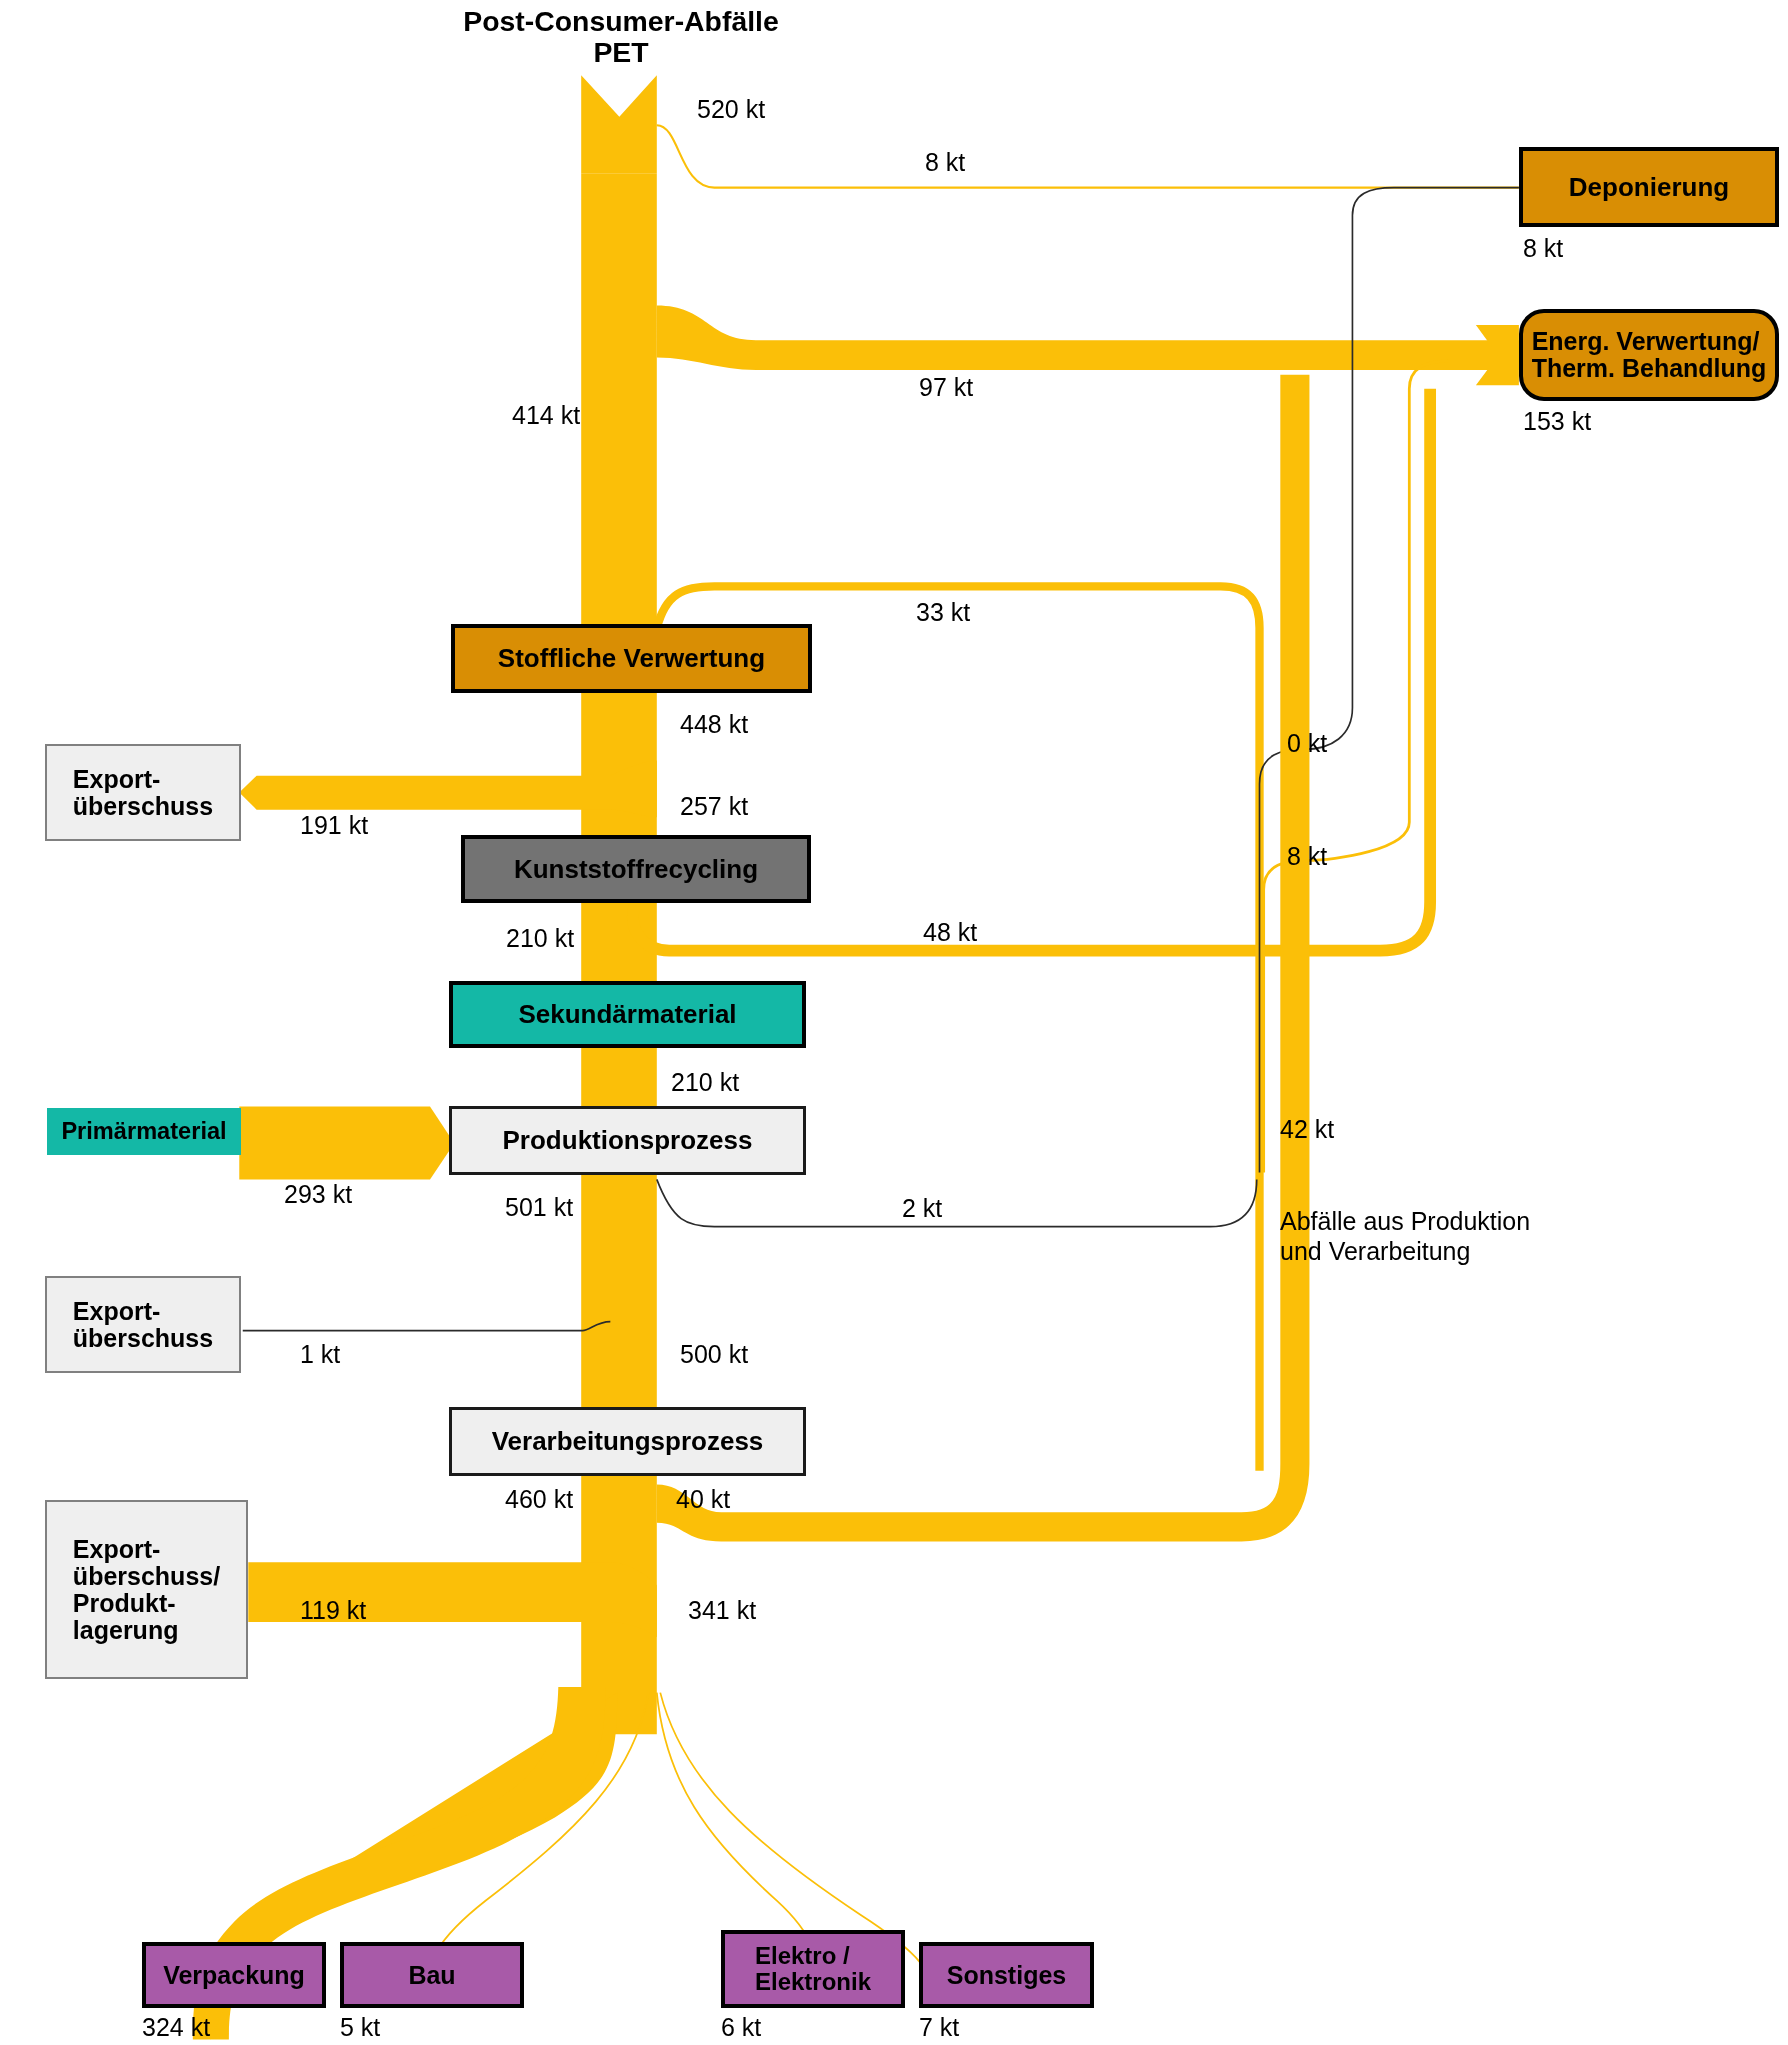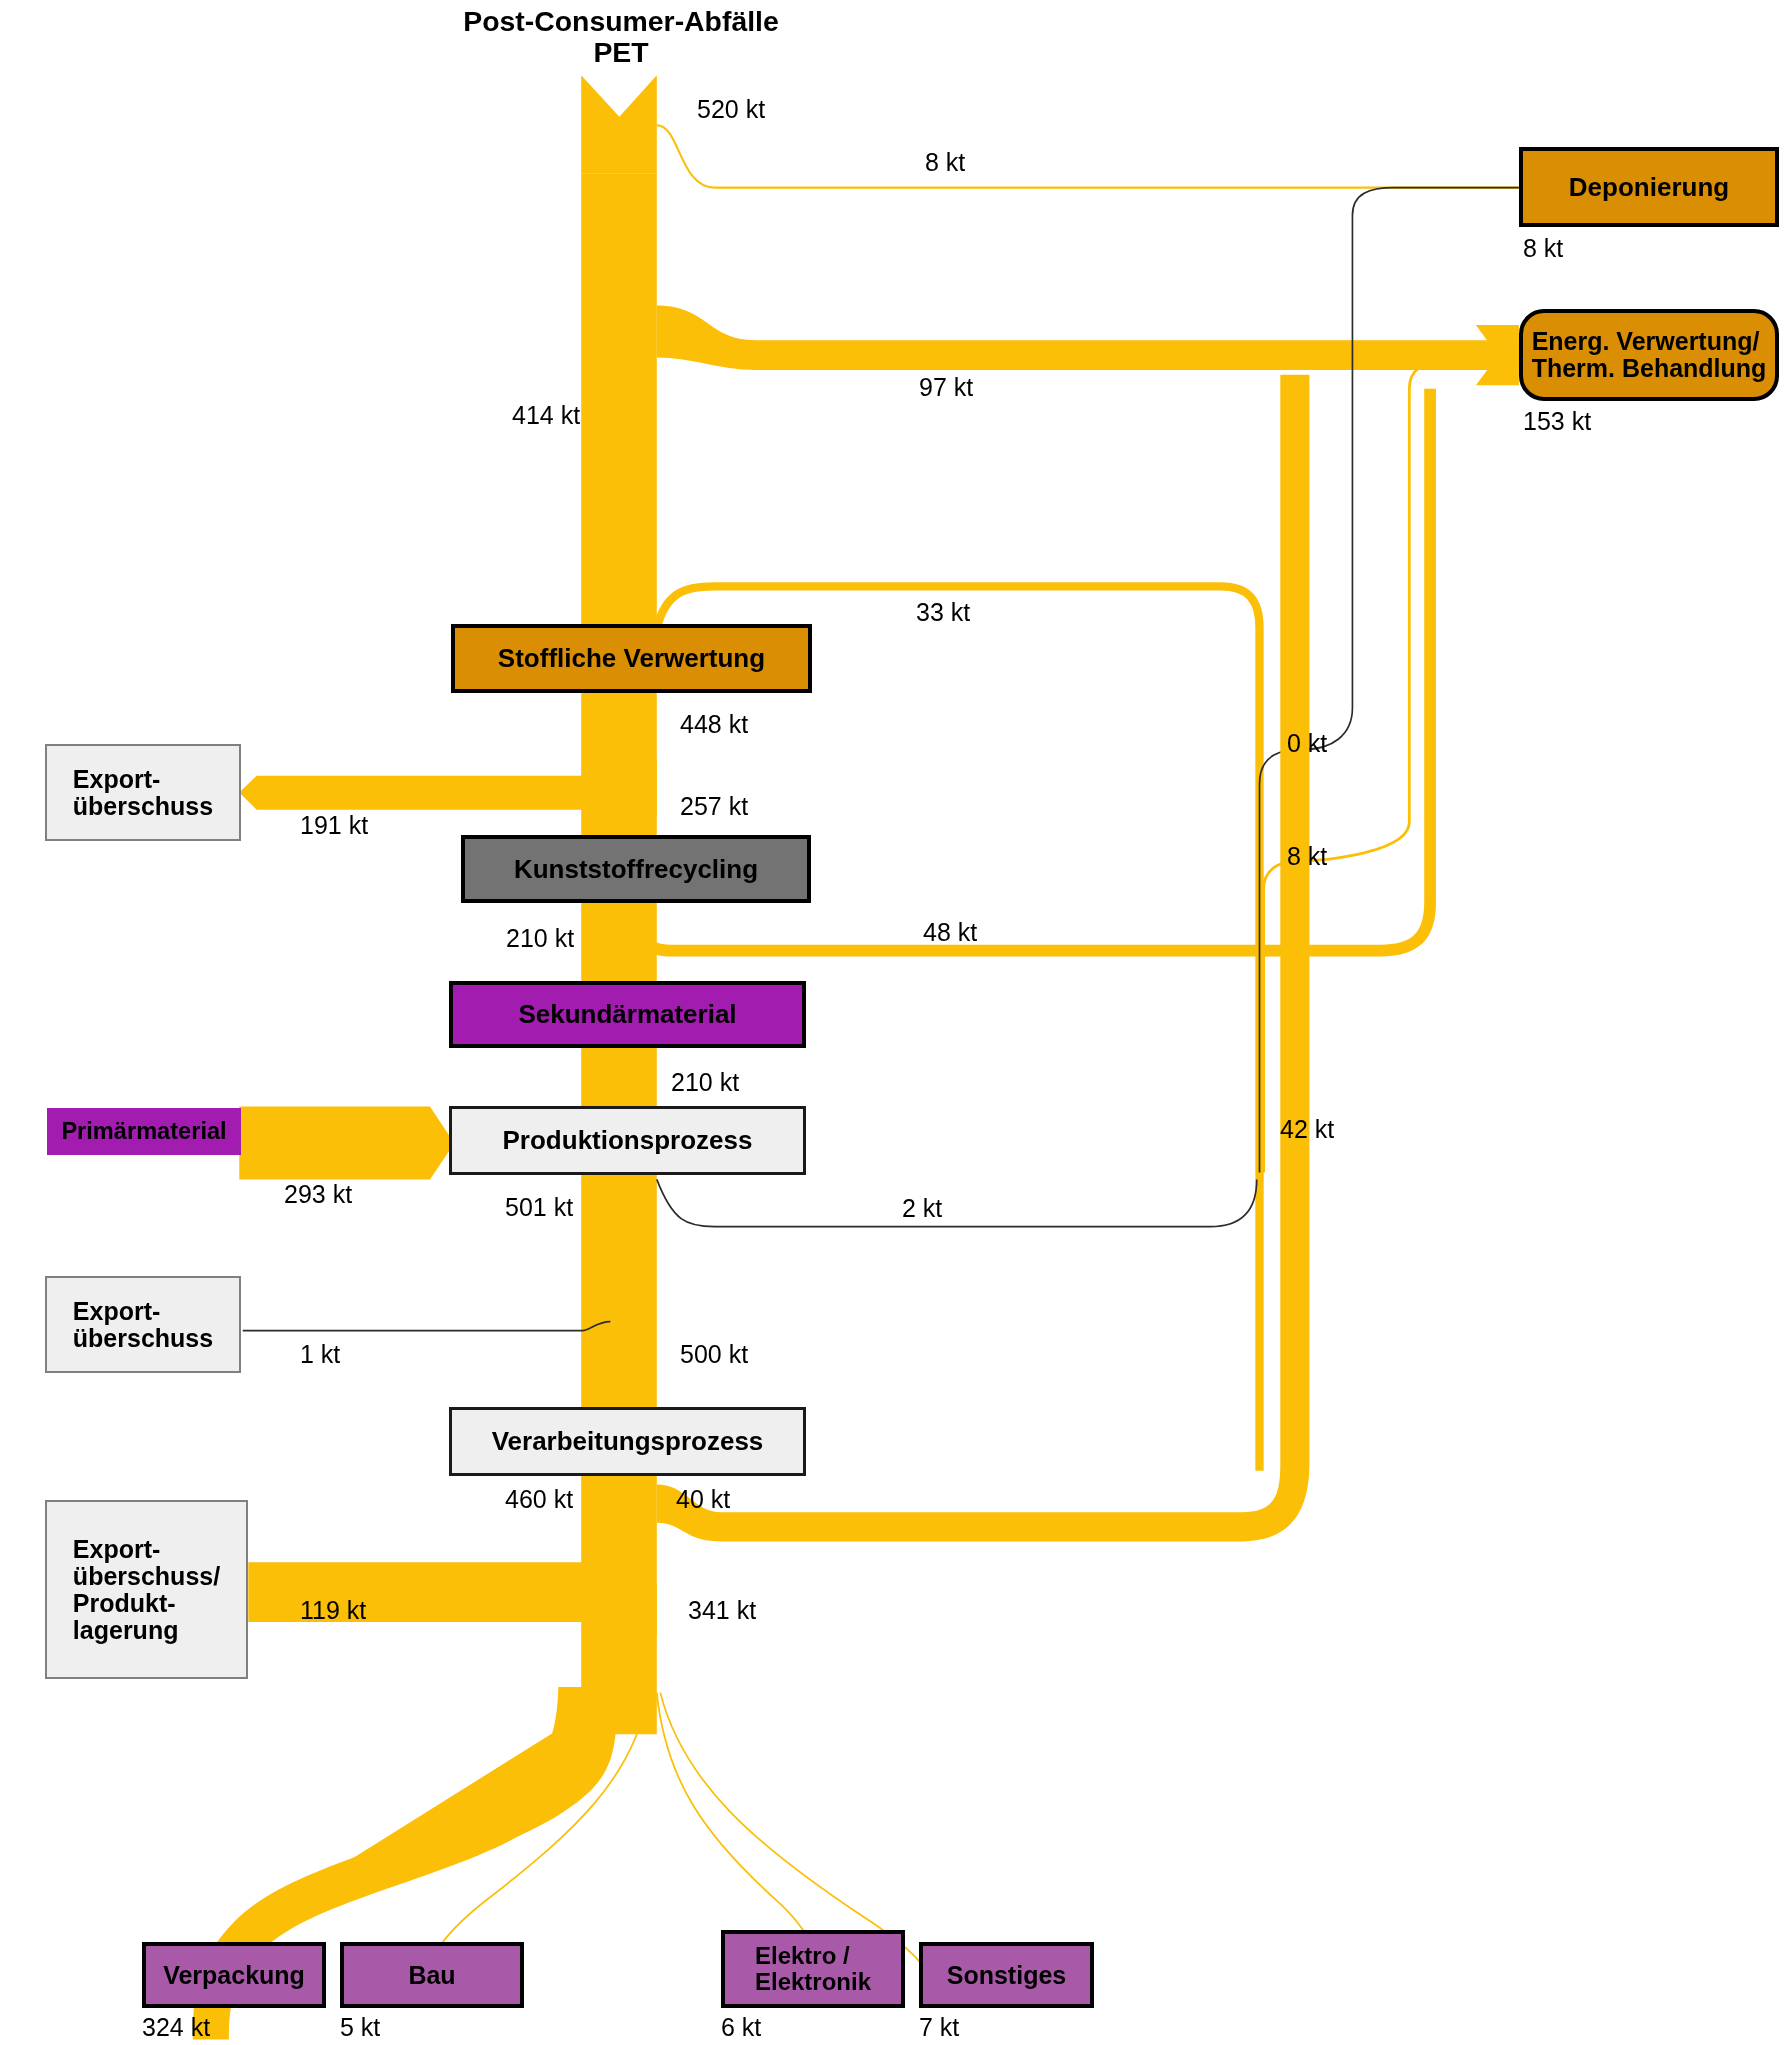--- a/index.html
+++ b/index.html
@@ -6,21 +6,21 @@
   body{font-family:"Liberation Sans",sans-serif;}
   #stage{position:relative;width:1788px;height:2046px;background:#fff;overflow:hidden;}
   svg{position:absolute;left:0;top:0;width:1788px;height:2046px;}
   .flow{fill:#FBBF08;stroke:none;}
   .flow-thin{fill:none;stroke:#FBBF08;}
   .flow-dark{fill:none;stroke:#2b2b2b;stroke-width:2.4;}
   .nodebox{position:absolute;box-sizing:border-box;display:flex;align-items:center;justify-content:center;
            text-align:left;font-weight:bold;color:#000;line-height:1.08;}
   .nb-orange{background:#D98E04;border:4.9px solid #000;}
   .nb-green {background:#737373;border:4.9px solid #000;}
-  .nb-blue  {background:#a21caf;border:4.9px solid #000;}
+  .nb-blue  {background:#14b8a6;border:4.9px solid #000;}
   .nb-purple{background:#A85AA8;border:4.9px solid #000;}
   .nb-grey  {background:#EFEFEF;border:3.5px solid #1a1a1a;}
   .nb-greyl {background:#EFEFEF;border:2.1px solid #808080;}
   .lbl{position:absolute;color:#000;white-space:pre;line-height:1.22;}
   .title{position:absolute;font-weight:bold;text-align:center;color:#000;line-height:1.12;}
 </style>
 </head>
 <body>
 
 <div id="stage">
@@ -185,16 +185,18 @@
   <div class="lbl" style="left:923px;top:917px;font-size:25px;">48 kt</div>
   <div class="lbl" style="left:1287px;top:728px;font-size:25px;">0 kt</div>
   <div class="lbl" style="left:1287px;top:841px;font-size:25px;">8 kt</div>
   <div class="lbl" style="left:902px;top:1193px;font-size:25px;">2 kt</div>
   <div class="lbl" style="left:680px;top:1339px;font-size:25px;">500 kt</div>
   <div class="lbl" style="left:676px;top:1484px;font-size:25px;">40 kt</div>
   <div class="lbl" style="left:676px;top:1595px;font-size:25px;margin-left:12px;">341 kt</div>
 
   <div class="lbl" style="left:1280px;top:1053px;font-size:25px;">
     <div>42 kt</div>
+    <div style="white-space:pre-line;">Abfälle aus Produktion
+und Verarbeitung</div>
   </div>
 
 </div>
 
 
 </body></html>

